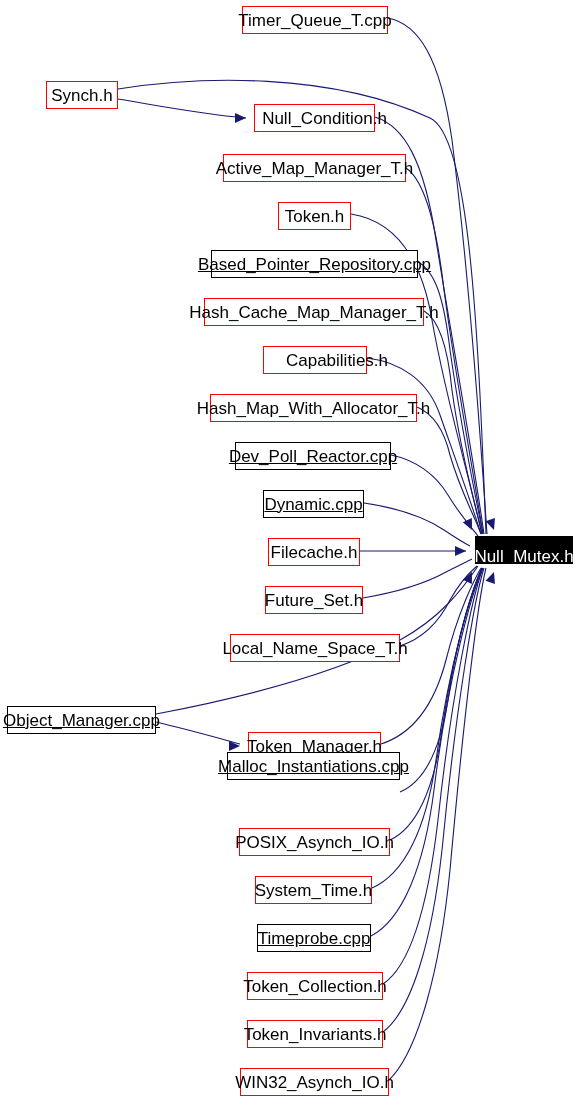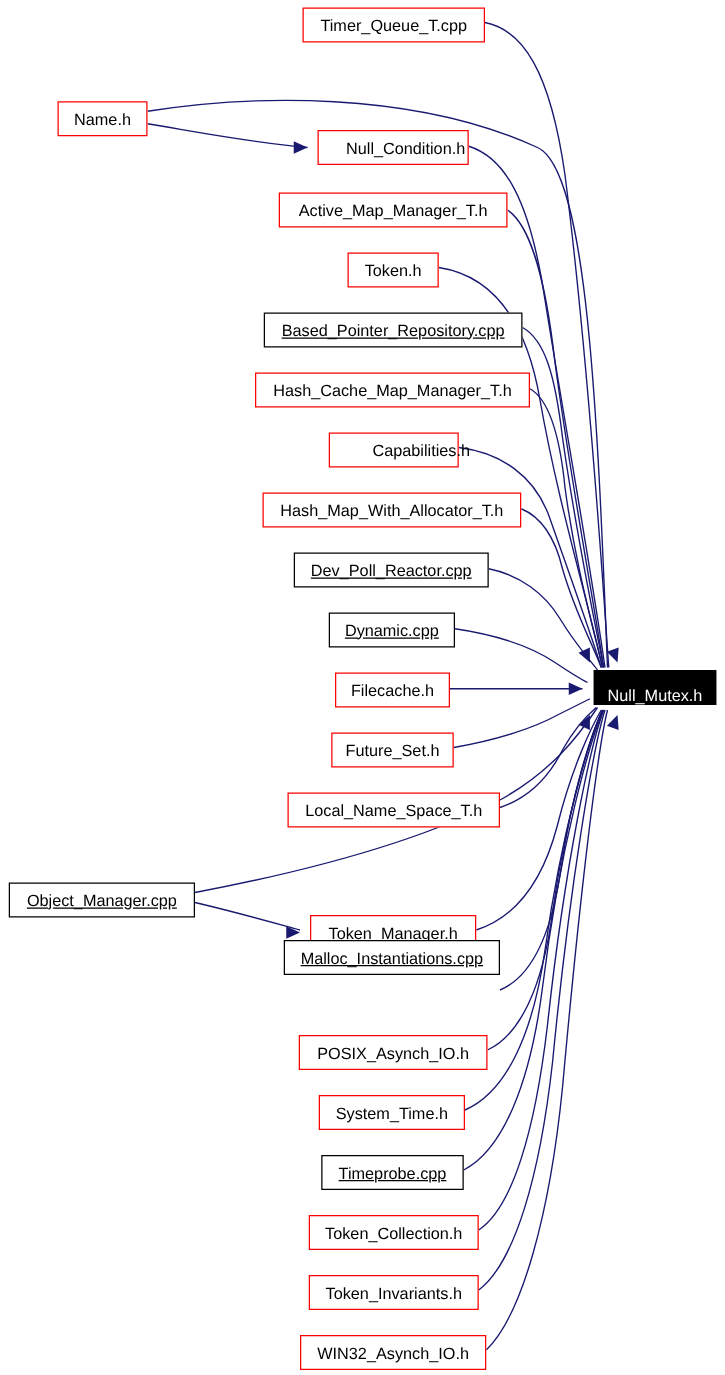--- a/index.html
+++ b/index.html
@@ -26,21 +26,21 @@
   }
   .node {
     position: absolute;
     box-sizing: border-box;
     display: flex;
     align-items: center;
     justify-content: center;
     height: 28px;
     background: #ffffff;
     border: 1px solid #ff0000;
-    font-size: 13px;
+    font-size: 17px;
     line-height: 13px;
     color: #000000;
     white-space: nowrap;
     letter-spacing: 0px;
   }
   .node.black-border {
     border-color: #000000;
     text-decoration: underline;
   }
   .node.target {
@@ -95,21 +95,21 @@
         <path d="M0,0 L-11,-5 L-11,5 Z" transform="translate(472,572) rotate(-65)"></path>
         <path d="M0,0 L-11,-5 L-11,5 Z" transform="translate(494,572) rotate(-70)"></path>
       </g>
   </svg>
 
   <div id="nodes">
       <div class="node" style="left: 242px; top: 6px; width: 146px; height: 28px;">
         <span class="node-label">Timer_Queue_T.cpp</span>
       </div>
       <div class="node" style="left: 46px; top: 81px; width: 72px; height: 28px;">
-        <span class="node-label">Name.h</span>
+        <span class="node-label">Synch.h</span>
       </div>
       <div class="node" style="left: 254px; top: 104px; width: 121px; height: 28px; padding-left: 20px;">
         <span class="node-label">Null_Condition.h</span>
       </div>
       <div class="node" style="left: 223px; top: 154px; width: 183px; height: 28px;">
         <span class="node-label">Active_Map_Manager_T.h</span>
       </div>
       <div class="node" style="left: 278px; top: 202px; width: 73px; height: 28px;">
         <span class="node-label">Token.h</span>
       </div>

